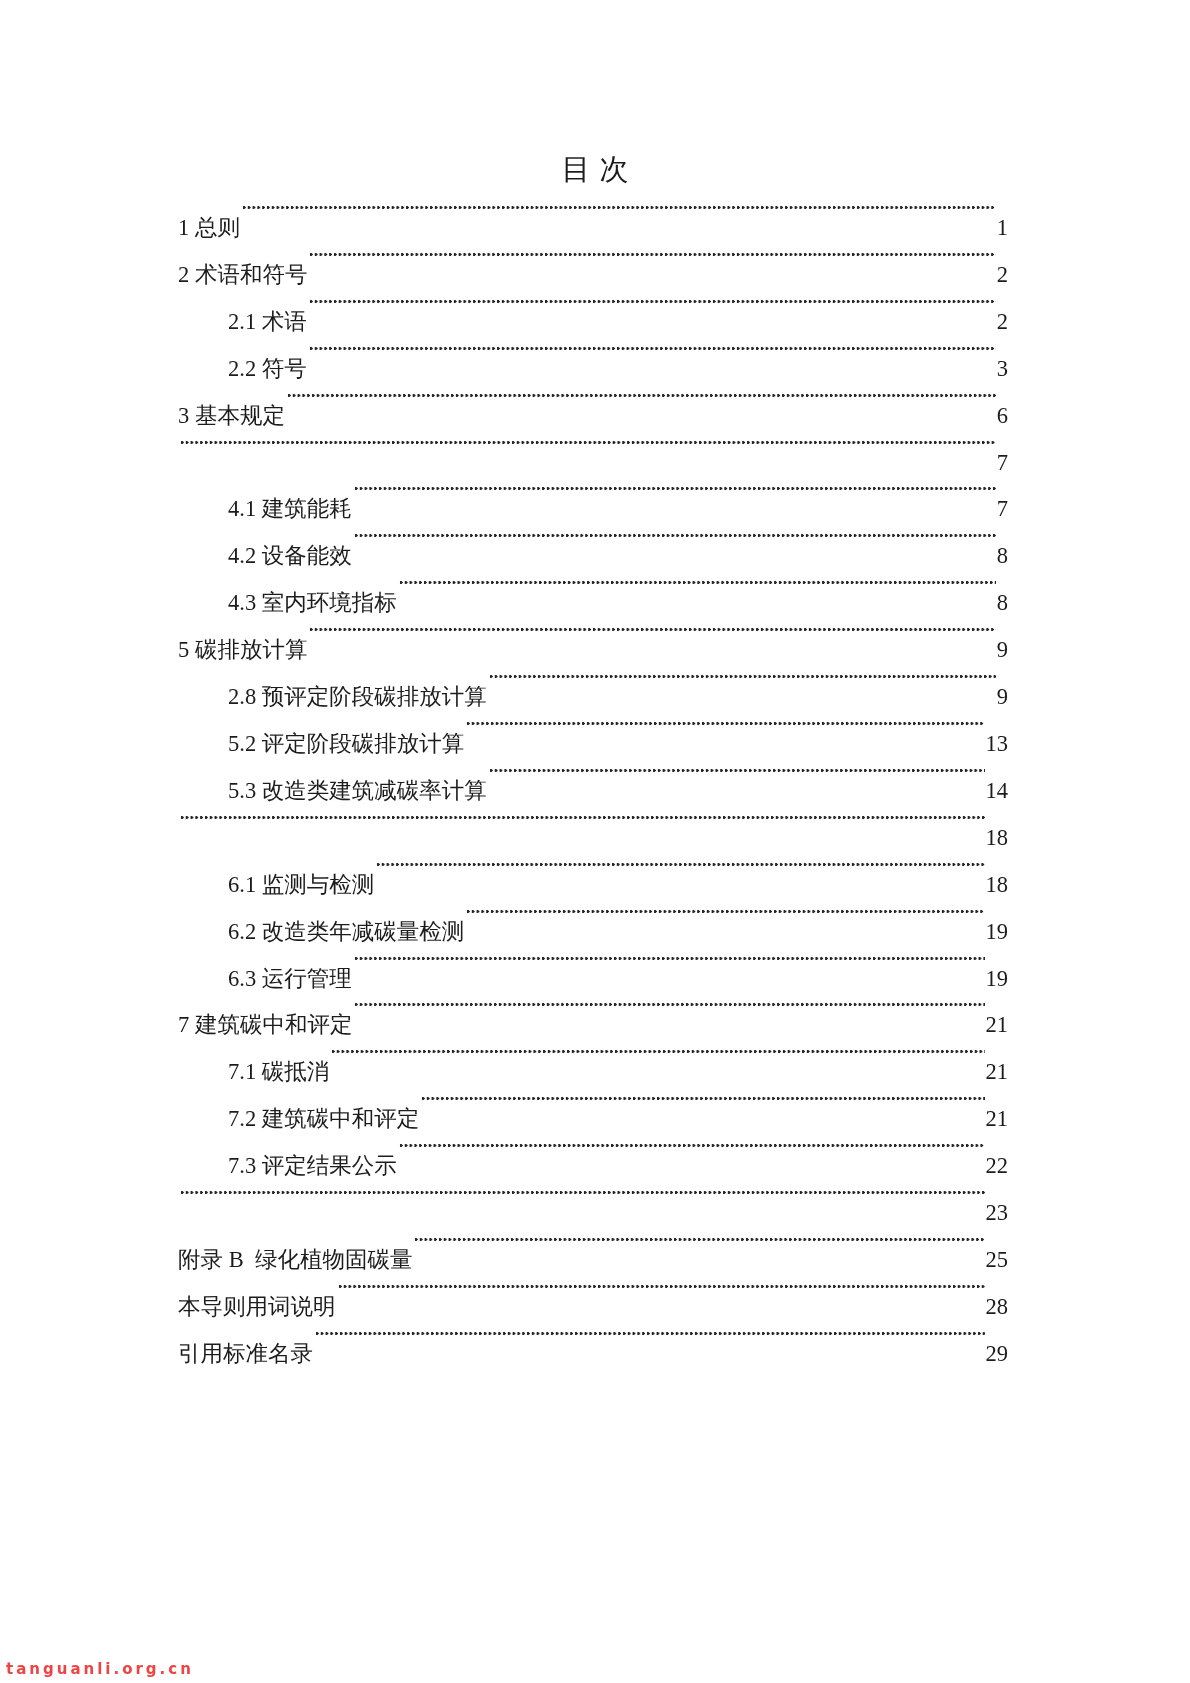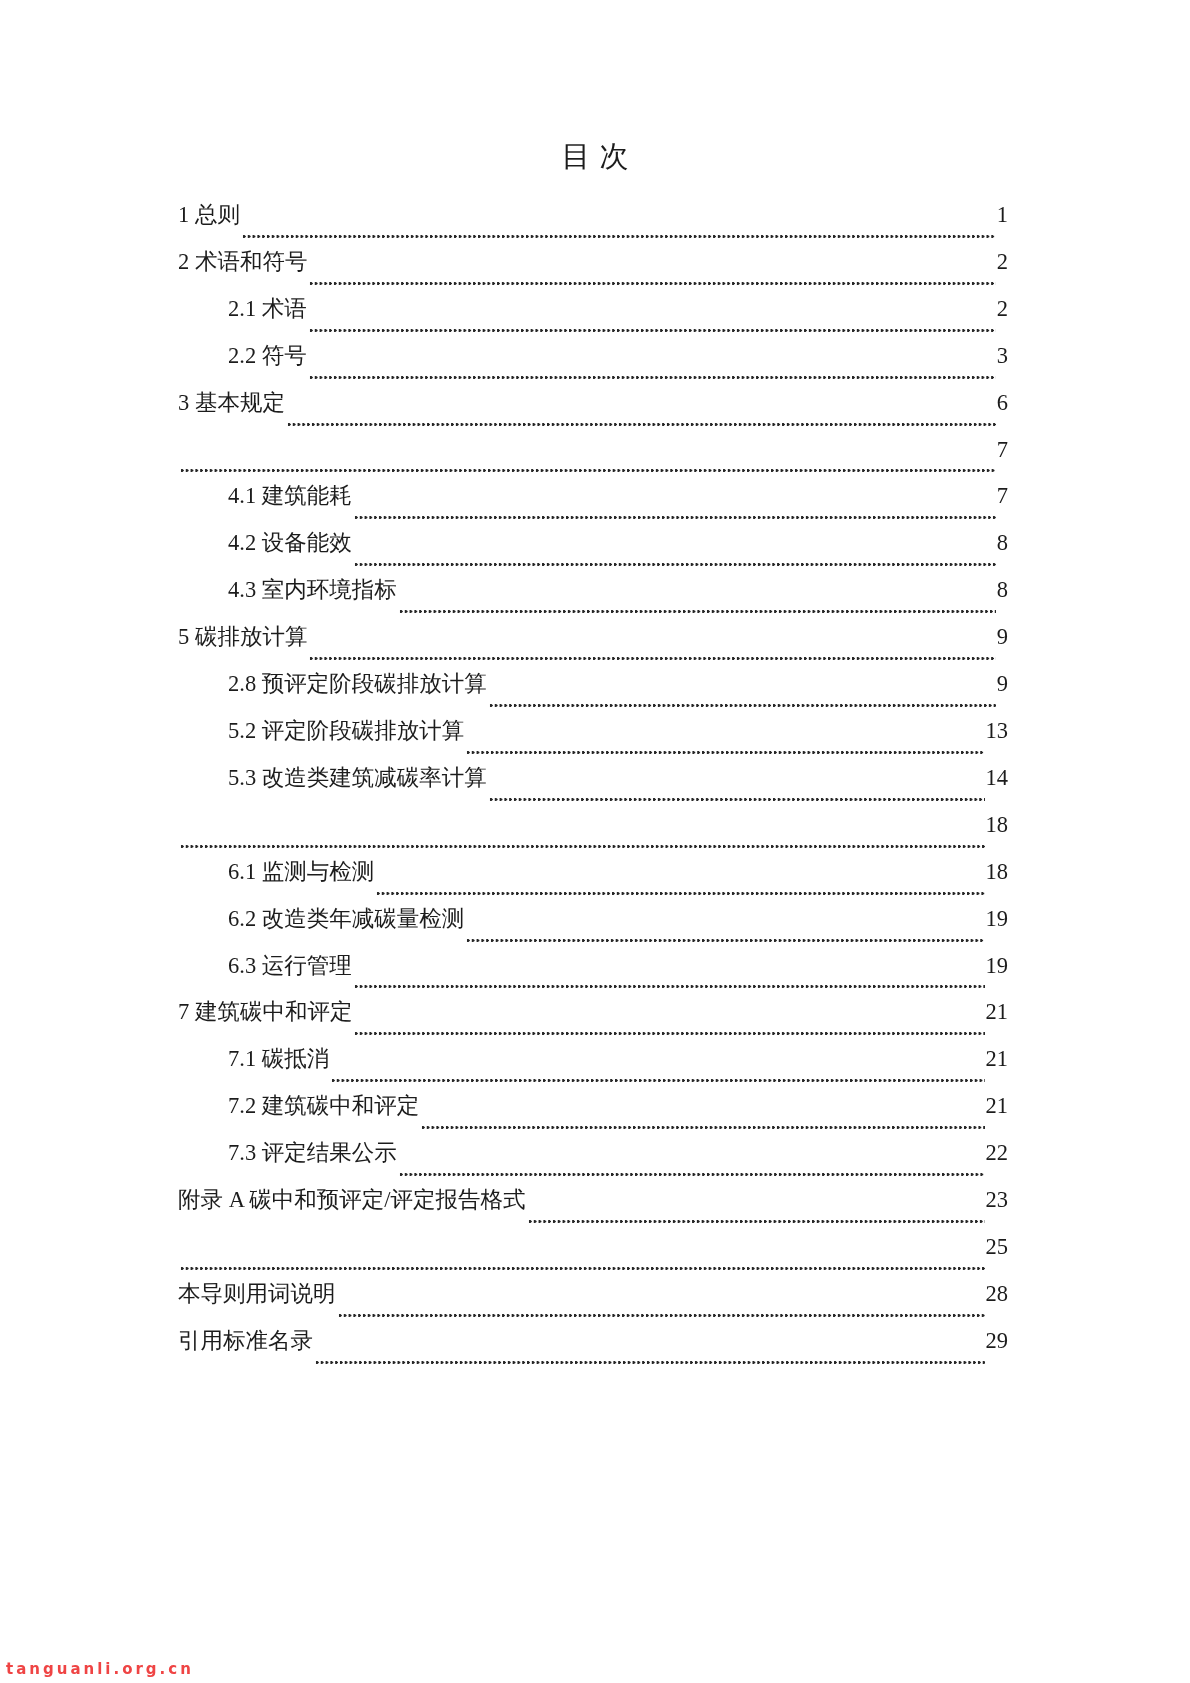--- a/index.html
+++ b/index.html
@@ -10,36 +10,36 @@
   .page {
     position: relative;
     width: 1190px;
     height: 1683px;
     background: #ffffff;
     overflow: hidden;
     font-family: "Liberation Serif", "DejaVu Serif", serif;
     color: #1c1c1c;
   }
   .title {
-    margin: 0;
+    margin: 13px;
     padding-top: 136px;
     text-align: center;
     font-size: 29px;
     font-weight: normal;
     letter-spacing: 9px;
     text-indent: 9px;
     line-height: 40px;
     color: #1c1c1c;
   }
   .toc {
     margin: 16px 182px 0 178px;
   }
   .row {
     display: flex;
-    align-items: flex-end;
+    align-items: flex-start;
     line-height: 46.9px;
     font-size: 22.5px;
     white-space: pre;
   }
   .row.level-1 {
     padding-left: 50px;
   }
   .label {
     flex: 0 0 auto;
     white-space: pre;
@@ -171,25 +171,25 @@
     <span class="label">7.2 建筑碳中和评定</span>
     <span class="leader"></span>
     <span class="pagenum">21</span>
   </div>
       <div class="row level-1">
     <span class="label">7.3 评定结果公示</span>
     <span class="leader"></span>
     <span class="pagenum">22</span>
   </div>
       <div class="row">
-    <span class="label">附录 A 碳中和预评定/评定报告格式</span>
     <span class="leader"></span>
     <span class="pagenum">23</span>
   </div>
       <div class="row">
+    <span class="label">附录 B  绿化植物固碳量</span>
     <span class="leader"></span>
     <span class="pagenum">25</span>
   </div>
       <div class="row">
     <span class="label">本导则用词说明</span>
     <span class="leader"></span>
     <span class="pagenum">28</span>
   </div>
       <div class="row">
     <span class="label">引用标准名录</span>

